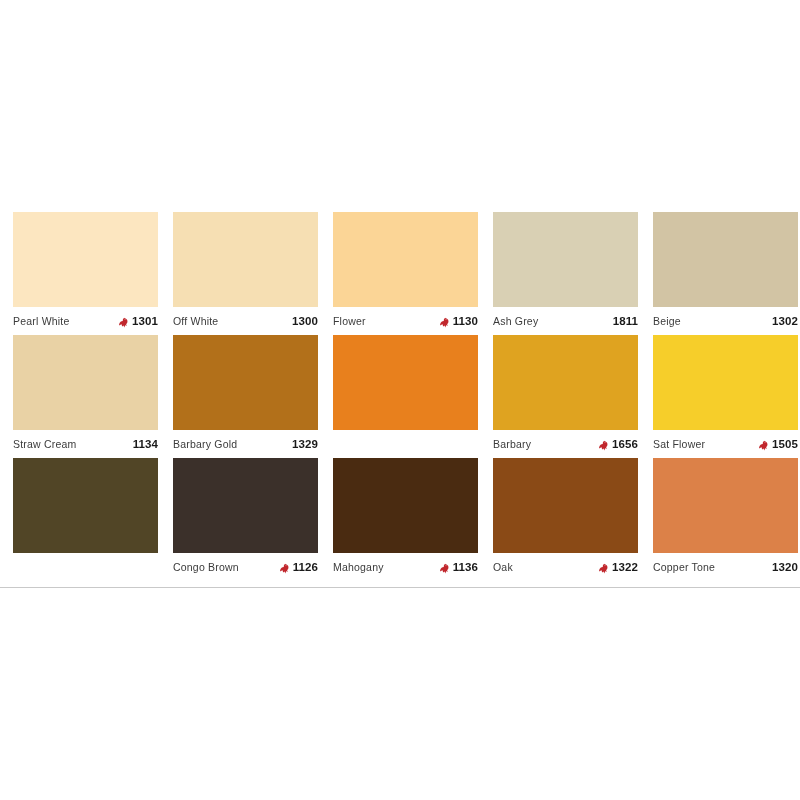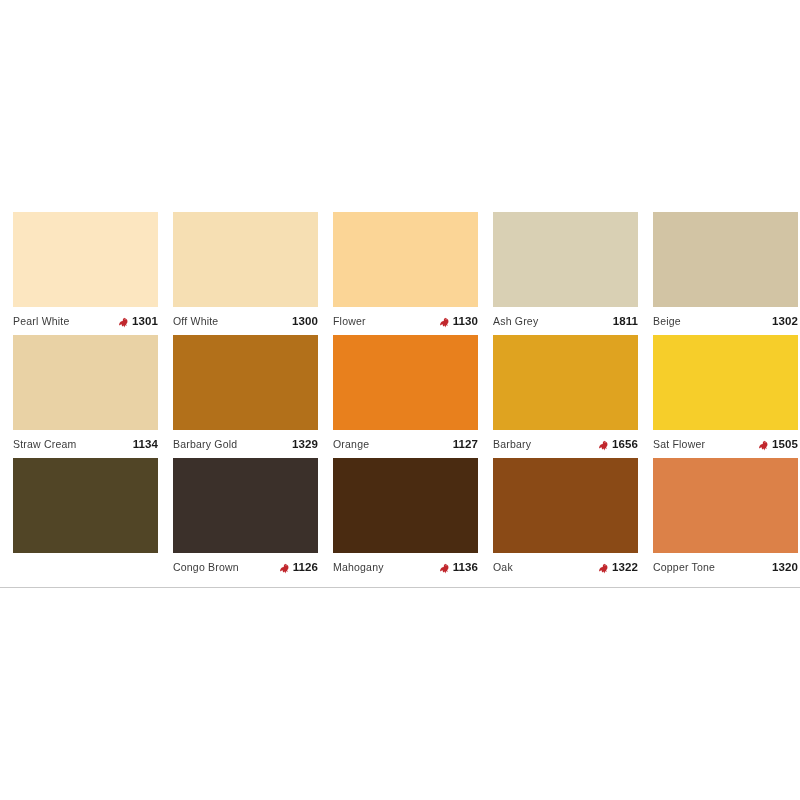--- a/index.html
+++ b/index.html
@@ -206,27 +206,20 @@
           <span class="swatch-name">Barbary Gold</span>
           <span class="swatch-code-wrap">
 
             <span class="swatch-code">1329</span>
           </span>
         </div>
       </div>
 
       <div class="swatch-cell">
         <div class="swatch-color" style="background-color: rgb(232, 128, 29);"></div>
-        <div class="swatch-label-row">
-          <span class="swatch-name">Orange</span>
-          <span class="swatch-code-wrap">
-
-            <span class="swatch-code">1127</span>
-          </span>
-        </div>
       </div>
 
       <div class="swatch-cell">
         <div class="swatch-color" style="background-color: rgb(223, 163, 32);"></div>
         <div class="swatch-label-row">
           <span class="swatch-name">Barbary</span>
           <span class="swatch-code-wrap">
             <span class="brand-icon">
               <svg viewBox="0 0 16 16" width="13" height="13" xmlns="http://www.w3.org/2000/svg">
                 <path d="M10.6 2.1c-.9.2-1.6.9-2 1.8-.3.7-.3 1.4-.2 2.1-1 .1-2 .5-2.8 1.1-1 .8-1.6 1.9-1.7 3.1l-.1 1.5 1.6-.9c.5-.3 1-.5 1.5-.6l.6 2.7 1.8-1.1.9 2.2 1.1-2.6 2.2.6-1.1-2c.8-.6 1.4-1.4 1.6-2.4.3-1.3-.1-2.7-1-3.6-.7-.7-1.6-1.1-2.4-1.1z" fill="#c1272d"></path>

